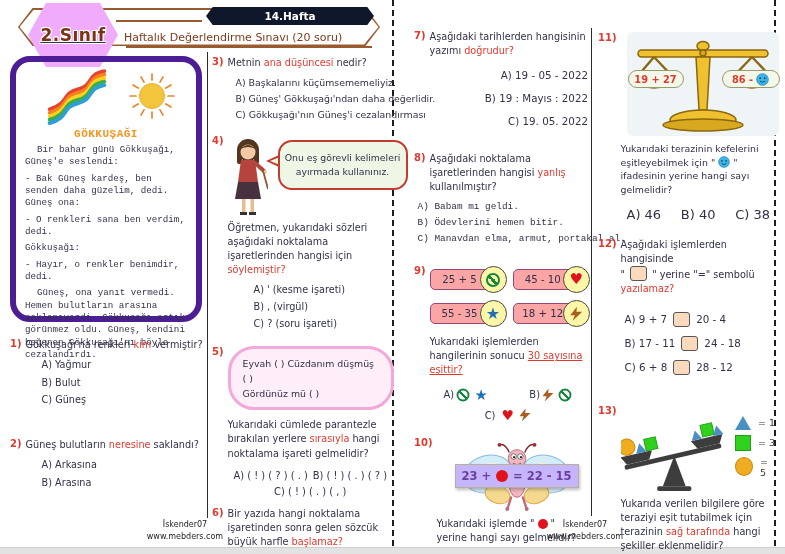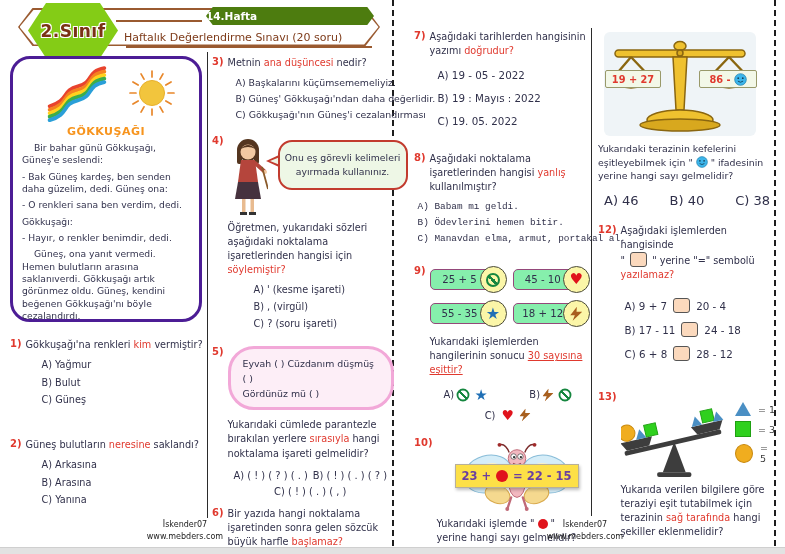--- a/index.html
+++ b/index.html
@@ -8,37 +8,37 @@
   
   .vdash{position:absolute;border-left:2px dashed #1c1c1c;}
   .vline{position:absolute;border-left:1.5px solid #2b2b2b;}
   .bottom-strip{position:absolute;left:0;bottom:0;width:785px;height:6px;background:#e2e2e2;border-top:1px solid #cfcfcf;}
   
   .hdr{position:absolute;left:18px;top:6px;width:362px;height:42px;}
   .hex-out{position:absolute;inset:2px 0;background:#9a5a30;
      clip-path:polygon(0% 50%,4% 0%,96% 0%,100% 50%,96% 100%,4% 100%);}
   .hex-in{position:absolute;inset:1.5px;background:#fff;
      clip-path:polygon(0% 50%,4% 0%,96% 0%,100% 50%,96% 100%,4% 100%);}
-  .grade-badge{position:absolute;left:10px;top:-3px;width:90px;height:55px;background:#84cc16;
+  .grade-badge{position:absolute;left:10px;top:-3px;width:90px;height:64px;background:#f0abfc;
      clip-path:polygon(20% 0,80% 0,100% 50%,80% 100%,20% 100%,0 50%);
-     display:flex;align-items:center;justify-content:center;}
+     display:flex;align-items:center;justify-content:center;text-decoration:underline;}
   .grade-badge span{font-size:17px;font-weight:bold;color:#7a3214;letter-spacing:.5px;
      text-shadow:-1px -1px 0 #fff,1px -1px 0 #fff,-1px 1px 0 #fff,1px 1px 0 #fff,0 1px 0 #fff,0 -1px 0 #fff;}
-  .week-ribbon{position:absolute;left:188px;top:1px;width:168px;height:18px;background:#4d7c0f;
+  .week-ribbon{position:absolute;left:188px;top:1px;width:168px;height:18px;background:#0f172a;
      clip-path:polygon(4% 0,96% 0,100% 50%,96% 100%,4% 100%,0 50%);
-     display:flex;align-items:center;justify-content:flex-start;color:#fff;font-size:10.5px;font-weight:bold;}
+     display:flex;align-items:center;justify-content:center;color:#fff;font-size:10.5px;font-weight:bold;}
   .hdr-title{position:absolute;left:106px;top:25px;font-size:11px;color:#7e3b1a;white-space:nowrap;}
   .hline{position:absolute;height:1.5px;background:#9a5a30;}
   
   #colA{position:absolute;left:10px;top:56px;width:197px;}
   #colB{position:absolute;left:212px;top:52px;width:181px;}
   #colC{position:absolute;left:414px;top:28px;width:174px;}
   #colD{position:absolute;left:598px;top:30px;width:178px;}
   
-  .story-box{box-sizing:border-box;width:192px;height:266px;border:3px solid #4c1d95;border-radius:20px;padding:3px 9px 4px;}
+  .story-box{box-sizing:border-box;width:192px;height:266px;border:6px solid #4c1d95;border-radius:20px;padding:3px 9px 4px;font-family:Liberation Mono, monospace;}
   .imgrow{display:flex;justify-content:center;align-items:center;gap:8px;height:62px;}
   .story-title{text-align:center;color:#f7941d;font-weight:bold;font-size:11px;letter-spacing:.5px;margin:1px 0 3px;}
   .story p{font-size:9.2px;line-height:1.34;margin:4px 0;color:#33334e;}
   .ind{text-indent:12px;}
   .note{margin-top:9px;font-size:9.3px;white-space:nowrap;}
   .note b{color:#e0392e;}
   .note span{color:#2a9fd8;}
   
   .q{display:flex;gap:4px;}
   .qnum{color:#e0392e;font-weight:bold;font-size:10px;white-space:nowrap;flex:0 0 auto;}
@@ -59,40 +59,40 @@
       background:#eef7e6;display:flex;flex-direction:column;align-items:center;justify-content:center;
       font-size:9.3px;line-height:1.5;}
   .tail1{position:absolute;left:38px;top:18px;width:0;height:0;border-top:6px solid transparent;border-bottom:6px solid transparent;border-right:13px solid #c23b2e;}
   .tail2{position:absolute;left:42px;top:20px;width:0;height:0;border-top:4px solid transparent;border-bottom:4px solid transparent;border-right:10px solid #eef7e6;}
   
   .cloud{box-sizing:border-box;width:166px;border:3px solid #f2a8d8;background:#fdeef7;border-radius:26px;
      padding:7px 12px 6px;font-size:9.4px;line-height:1.6;}
   
   .q9grid{display:grid;grid-template-columns:1fr 1fr;gap:10px 16px;margin:2px 8px 0 0;}
   .q9cell{position:relative;height:24px;}
-  .q9card{position:absolute;left:0;top:2px;width:58px;height:19px;border:1.6px solid #94487a;background:#86efac;
+  .q9card{position:absolute;left:0;top:2px;width:58px;height:19px;border:1.6px solid #94487a;background:#fca5a5;
      border-radius:5px;display:flex;align-items:center;justify-content:center;font-size:10.2px;}
   .q9badge{position:absolute;left:50px;top:-1px;width:25px;height:25px;background:#fbf6a8;border:1.4px solid #4a4a3a;
      border-radius:50%;display:flex;align-items:center;justify-content:center;}
   .ic-no{display:inline-block;width:14px;height:14px;border:2.5px solid #15863f;border-radius:50%;box-sizing:border-box;
      background:linear-gradient(45deg,transparent 40%,#15863f 40%,#15863f 60%,transparent 60%);}
   .ic-heart{color:#e0131c;font-size:15px;line-height:1;}
   .ic-star{color:#1f6fb5;font-size:16px;line-height:1;}
   .ic-bolt{display:inline-block;width:12px;height:14px;background:#a85f1e;
      clip-path:polygon(55% 0,0 60%,38% 60%,20% 100%,100% 35%,52% 35%);}
   .optic{display:inline-flex;margin:0 2px;transform:scale(.92);vertical-align:middle;}
   
   .bfly{position:relative;width:160px;height:72px;margin:2px auto 0;}
-  .banner{position:absolute;left:18px;top:25px;width:122px;height:22px;background:#fde047;border:1px solid #b8b09a;
+  .banner{position:absolute;left:18px;top:25px;width:122px;height:22px;background:#c4b5fd;border:1px solid #b8b09a;
      box-shadow:1px 2px 3px rgba(0,0,0,.25);display:flex;align-items:center;justify-content:center;gap:5px;
      font-weight:bold;color:#6a3fa0;font-size:11.5px;}
   .reddot{display:inline-block;width:12px;height:12px;background:#e0131c;border-radius:50%;vertical-align:-2px;}
   
   .scalebox{position:relative;width:152px;height:104px;background:#eff4f7;border-radius:6px;margin-left:6px;}
-  .panlabel{position:absolute;height:16px;background:#f3f8e8;border:1px solid #99996a;border-radius:2px;
+  .panlabel{position:absolute;height:16px;background:#f3f8e8;border:1px solid #99996a;border-radius:9px;
      display:flex;align-items:center;justify-content:center;gap:3px;color:#e0392e;font-weight:bold;font-size:9.8px;}
   
   .peachbox{display:inline-block;width:15px;height:13px;background:#fbd9bd;border:1.2px solid #555;border-radius:3px;vertical-align:-3px;margin:0 2px;}
   .q12row{display:flex;align-items:center;margin:9px 0 0 4px;font-size:10.3px;gap:4px;}
   
   .q13fig{display:flex;align-items:flex-start;gap:8px;margin:2px 0 4px;}
   .legrow{display:flex;align-items:center;gap:7px;margin:5px 0;font-size:9.5px;color:#3a3a3a;}
   .sh{display:inline-block;}
   .sh-triangle{width:0;height:0;border-left:8px solid transparent;border-right:8px solid transparent;border-bottom:14px solid #4a8fc4;}
   .sh-square{width:14px;height:14px;background:#2fd01e;border:1px solid #1fa012;}
@@ -178,21 +178,20 @@
       </div>
     </section>
 
     <section class="q" style="margin-top:26px;">
       <span class="qnum">2)</span>
       <div class="qcontent">
         <div class="qtext"><span>Güneş bulutların </span><span class="red">neresine</span><span> saklandı?</span></div>
         <div class="opts" style="line-height:1.3;">
           <div>A) Arkasına</div>
           <div>B) Arasına</div>
-          <div>C) Yanına</div>
         </div>
       </div>
     </section>
   </div>
 
   <div id="colB">
     <section class="q" style="margin-top:4px;">
       <span class="qnum">3)</span>
       <div class="qcontent">
         <div class="qtext"><span>Metnin </span><span class="red">ana düşüncesi</span><span> nedir?</span></div>
@@ -265,21 +264,21 @@
 
       </div>
     </section>
   </div>
 
   <div id="colC">
     <section class="q" style="margin-top:2px;">
       <span class="qnum">7)</span>
       <div class="qcontent">
         <div class="qtext"><span>Aşağıdaki tarihlerden hangisinin yazımı </span><span class="red">doğrudur?</span></div>
-        <div class="opts roomy" style="margin-left:8px;">
+        <div class="opts roomy" style="margin-left:0;text-align:right;">
           <div>A) 19 - 05 - 2022</div>
           <div>B) 19 : Mayıs : 2022</div>
           <div>C) 19. 05. 2022</div>
         </div>
       </div>
     </section>
 
     <section class="q" style="margin-top:14px;">
       <span class="qnum">8)</span>
       <div class="qcontent">
@@ -382,20 +381,21 @@
           <span>A) 12</span>
           <span>B) 11</span>
           <span>C) 10</span>
         </div>
       </div>
     </section>
   </div>
 
   <div id="colD">
     <section class="q" style="margin-top:2px;">
+      <span class="qnum">11)</span>
       <div class="qcontent">
         <div class="scalebox">
           <svg width="152" height="104" viewBox="0 0 150 104">
             <g stroke="#8a6610" stroke-width="1.5" fill="#efc12f">
               <ellipse cx="75" cy="14" rx="6" ry="4.5"></ellipse>
               <rect x="10" y="18" width="130" height="7" rx="3.5"></rect>
               <path d="M26,25 L8,46 M26,25 L46,46 M124,25 L104,46 M124,25 L144,46" fill="none" stroke-width="2.4"></path>
               <path d="M2,46 Q26,66 50,46 Z"></path>
               <path d="M100,46 Q124,66 148,46 Z"></path>
               <path d="M68,25 L82,25 L79,78 L71,78 Z"></path>

